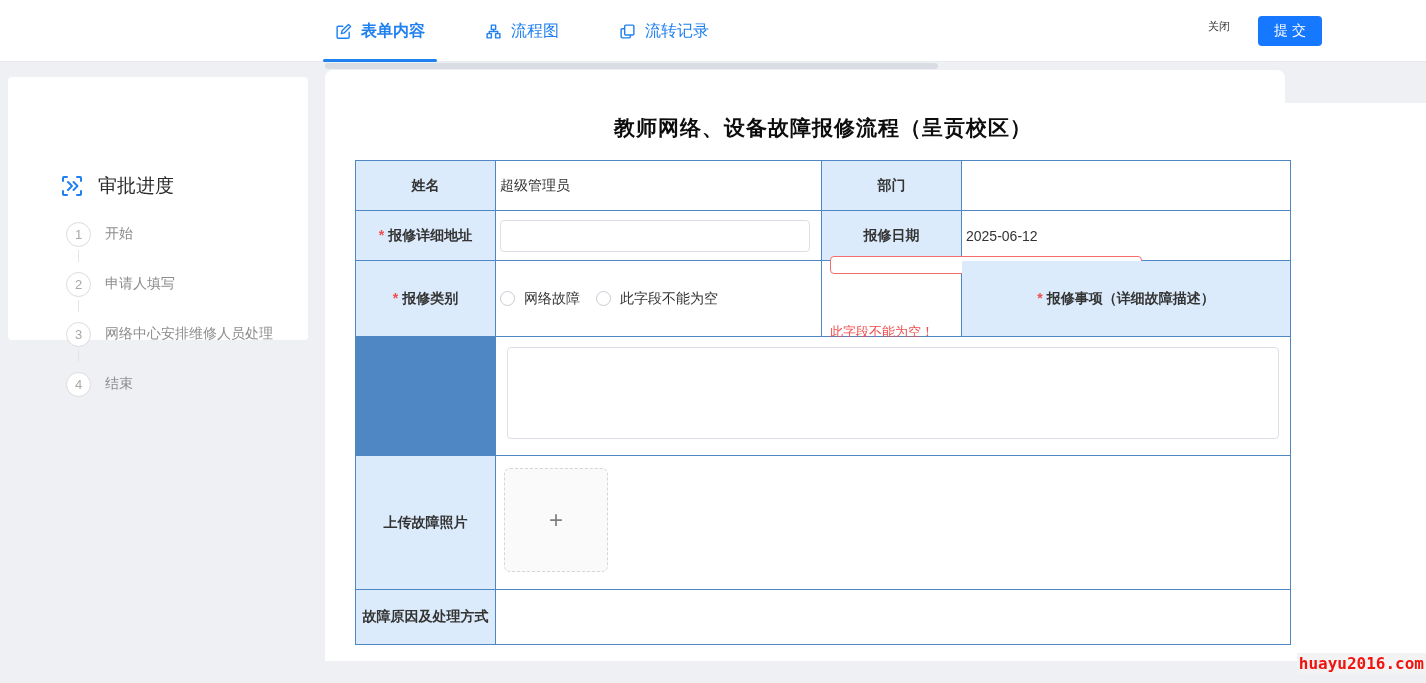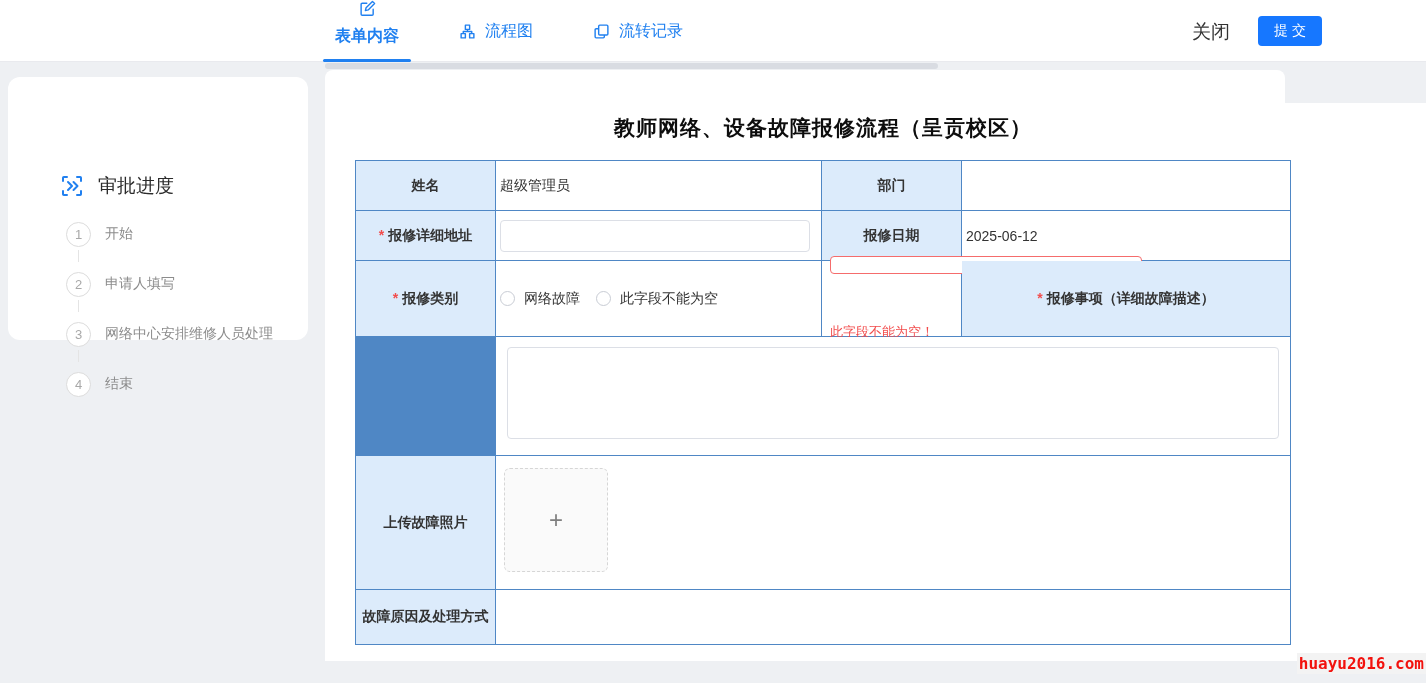--- a/index.html
+++ b/index.html
@@ -4,32 +4,32 @@
 <style>
   * { margin:0; padding:0; box-sizing:border-box; }
   html,body { width:1426px; height:683px; overflow:hidden; }
   body { font-family:"Liberation Sans","DejaVu Sans",sans-serif; background:#eef0f3; position:relative; }
 
   
   .header { position:absolute; left:0; top:0; width:1426px; height:62px; background:#fff; border-bottom:1px solid #e9eaee; }
   .tabs { position:absolute; left:323px; top:0; height:62px; display:flex; align-items:center; }
   .tab { display:flex; align-items:center; gap:9px; height:62px; padding:0 12px; cursor:pointer; color:#2080f0; font-size:16px; position:relative; }
   .tab .ticon { width:17px; height:17px; display:block; }
-  .tab.active { font-weight:bold;flex-direction:column; }
+  .tab.active { font-weight:bold; }
   .tab.active::after { content:""; position:absolute; left:0; right:0; bottom:0; height:3px; background:#2080f0; border-radius:2px; }
   .tab + .tab { margin-left:36px; }
-  .close-btn { position:absolute; right:196px; top:19px; font-size:19px; color:#333; cursor:pointer;text-align:right; }
+  .close-btn { position:absolute; right:196px; top:19px; font-size:11px; color:#333; cursor:pointer;text-align:right; }
   .submit-btn { position:absolute; right:104px; top:16px; width:64px; height:30px; background:#1677ff; color:#fff; border:none; border-radius:4px; font-size:14px; letter-spacing:4px; text-indent:4px; cursor:pointer; display:flex; align-items:center; justify-content:center; }
 
   
   .hscroll-track { position:absolute; left:325px; top:63px; width:1101px; height:7px; }
   .hscroll-thumb { position:absolute; left:0; top:0; width:613px; height:6px; background:#d9dce2; border-radius:3px; }
 
   
-  .sidebar { position:absolute; left:8px; top:77px; width:300px; height:263px; background:#fff; border-radius:12px; }
+  .sidebar { position:absolute; left:8px; top:77px; width:300px; height:263px; background:#fff; border-radius:4px; }
   .sidebar-head { position:absolute; left:52px; top:96px; display:flex; align-items:center; gap:14px; }
   .sidebar-head .picon { width:24px; height:24px; display:block; }
   .sidebar-title { font-size:19px; color:#2b2b2b; }
   .steps { position:absolute; left:0; top:132px; width:300px; }
   .step { position:relative; height:50px; display:flex; align-items:center; padding-left:58px; }
   .step-circle { width:25px; height:25px; border:1px solid #dcdcdc; border-radius:50%; display:flex; align-items:center; justify-content:center; font-size:13px; color:#a8a8a8; background:#fff; flex:0 0 auto; }
   .step-label { margin-left:14px; font-size:14px; color:#8c8c8c; }
   .step:not(:last-child)::after { content:""; position:absolute; left:70px; top:41px; width:1px; height:12px; background:#e4e4e4; }
 
   

